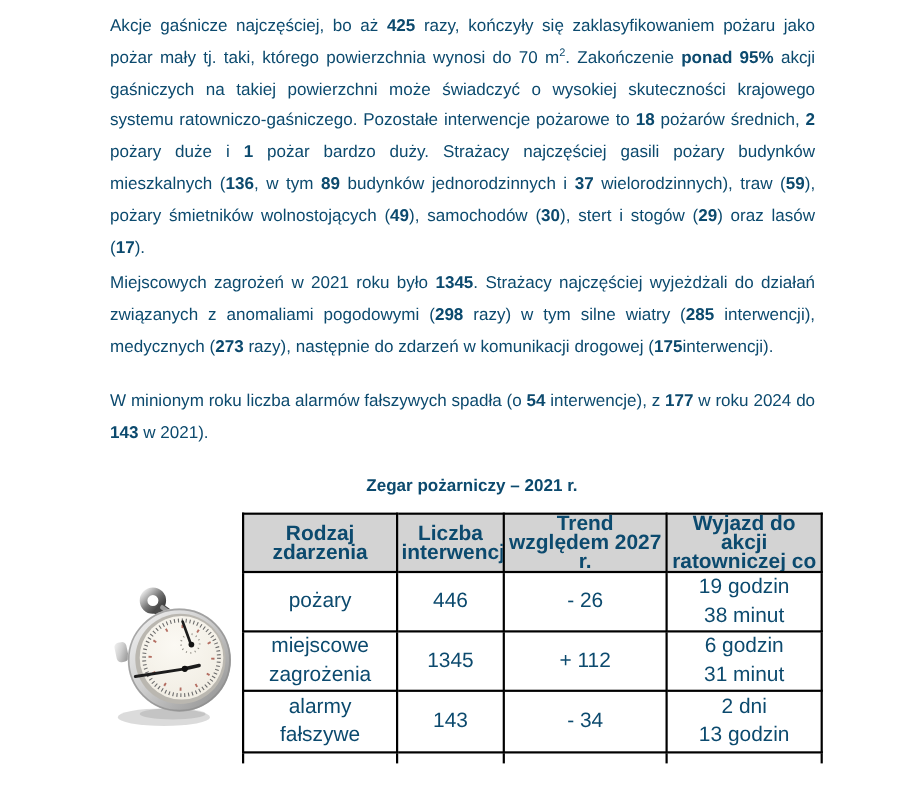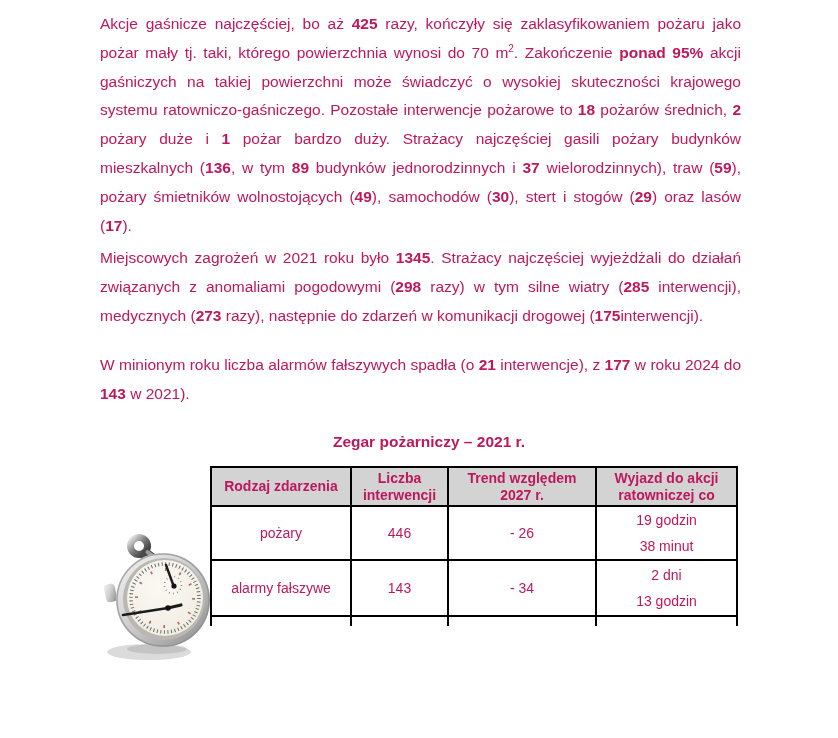--- a/index.html
+++ b/index.html
@@ -1,21 +1,21 @@
 <!DOCTYPE html>
 <html lang="pl"><head>
 <meta charset="utf-8">
 <style>
   html,body{margin:0;padding:0;background:#fff;}
   .page{
     position:relative;
     width:838px;height:738px;
     background:#ffffff;
     font-family:"Liberation Sans", sans-serif;
-    color:#be185d;
+    color:#0c4a6e;
     overflow:hidden;
   }
   
   .text-block{
     position:absolute;
     left:100px;top:10px;width:641px;
   }
   .text-block p{
     margin:0;
     font-size:15.5px;
@@ -31,25 +31,25 @@
   .table-title{
     position:absolute;
     top:433px;left:10px;width:838px;
     text-align:center;
     font-size:15.5px;
     font-weight:bold;
   }
   
   table.fire-clock{
     position:absolute;
-    left:210px;top:466px;
+    left:220px;top:466px;
     width:526px;
     border-collapse:collapse;
     table-layout:fixed;
-    font-size:14px;
+    font-size:19px;
   }
   table.fire-clock col.c1{width:140px;}
   table.fire-clock col.c2{width:97px;}
   table.fire-clock col.c3{width:148px;}
   table.fire-clock col.c4{width:141px;}
   table.fire-clock th, table.fire-clock td{
     border:2px solid #000;
     text-align:center;
     vertical-align:middle;
     padding:0 3px;
@@ -83,21 +83,21 @@
   }
 </style>
 </head>
 <body>
 
 <div class="page">
 
   <div class="text-block">
     <p class="p1"><span>Akcje gaśnicze najczęściej, bo aż </span><span class="b">425</span><span> razy, kończyły się zaklasyfikowaniem pożaru jako pożar mały tj. taki, którego powierzchnia wynosi do 70 m</span><sup>2</sup><span>. Zakończenie </span><span class="b">ponad 95%</span><span> akcji gaśniczych na takiej powierzchni może świadczyć o wysokiej skuteczności krajowego systemu ratowniczo-gaśniczego. Pozostałe interwencje pożarowe to </span><span class="b">18</span><span> pożarów średnich, </span><span class="b">2</span><span> pożary duże i </span><span class="b">1</span><span> pożar bardzo duży. Strażacy najczęściej gasili pożary budynków mieszkalnych (</span><span class="b">136</span><span>, w tym </span><span class="b">89</span><span> budynków jednorodzinnych i </span><span class="b">37</span><span> wielorodzinnych), traw (</span><span class="b">59</span><span>), pożary śmietników wolnostojących (</span><span class="b">49</span><span>), samochodów (</span><span class="b">30</span><span>), stert i stogów (</span><span class="b">29</span><span>) oraz lasów (</span><span class="b">17</span><span>).</span></p>
     <p class="p2"><span>Miejscowych zagrożeń w 2021 roku było </span><span class="b">1345</span><span>. Strażacy najczęściej wyjeżdżali do działań związanych z anomaliami pogodowymi (</span><span class="b">298</span><span> razy) w tym silne wiatry (</span><span class="b">285</span><span> interwencji), medycznych (</span><span class="b">273</span><span> razy), następnie do zdarzeń w komunikacji drogowej (</span><span class="b">175</span><span>interwencji).</span></p>
-    <p class="p3"><span>W minionym roku liczba alarmów fałszywych spadła (o </span><span class="b">21</span><span> interwencje), z </span><span class="b">177</span><span> w roku 2024 do </span><span class="b">143</span><span> w 2021).</span></p>
+    <p class="p3"><span>W minionym roku liczba alarmów fałszywych spadła (o </span><span class="b">54</span><span> interwencje), z </span><span class="b">177</span><span> w roku 2024 do </span><span class="b">143</span><span> w 2021).</span></p>
   </div>
 
   <div class="table-title">Zegar pożarniczy – 2021 r.</div>
 
   <svg class="stopwatch" viewBox="0 0 122 132" aria-hidden="true">
     <defs>
       <linearGradient id="silver" x1="0" y1="0" x2="1" y2="1">
         <stop offset="0" stop-color="#f5f5f5"></stop>
         <stop offset="0.45" stop-color="#cfcfcf"></stop>
         <stop offset="1" stop-color="#8a8a8a"></stop>
@@ -161,20 +161,29 @@
     <tbody>
       <tr class="r0">
       <td class="single">pożary</td>
       <td class="single">446</td>
       <td class="single">- 26</td>
       <td>
             <div>19 godzin</div>
             <div>38 minut</div>
           </td>
     </tr>
+        <tr class="r1">
+      <td class="single">miejscowe zagrożenia</td>
+      <td class="single">1345</td>
+      <td class="single">+ 112</td>
+      <td>
+            <div>6 godzin</div>
+            <div>31 minut</div>
+          </td>
+    </tr>
         <tr class="r2">
       <td class="single">alarmy fałszywe</td>
       <td class="single">143</td>
       <td class="single">- 34</td>
       <td>
             <div>2 dni</div>
             <div>13 godzin</div>
           </td>
     </tr>
         <tr class="stub">

